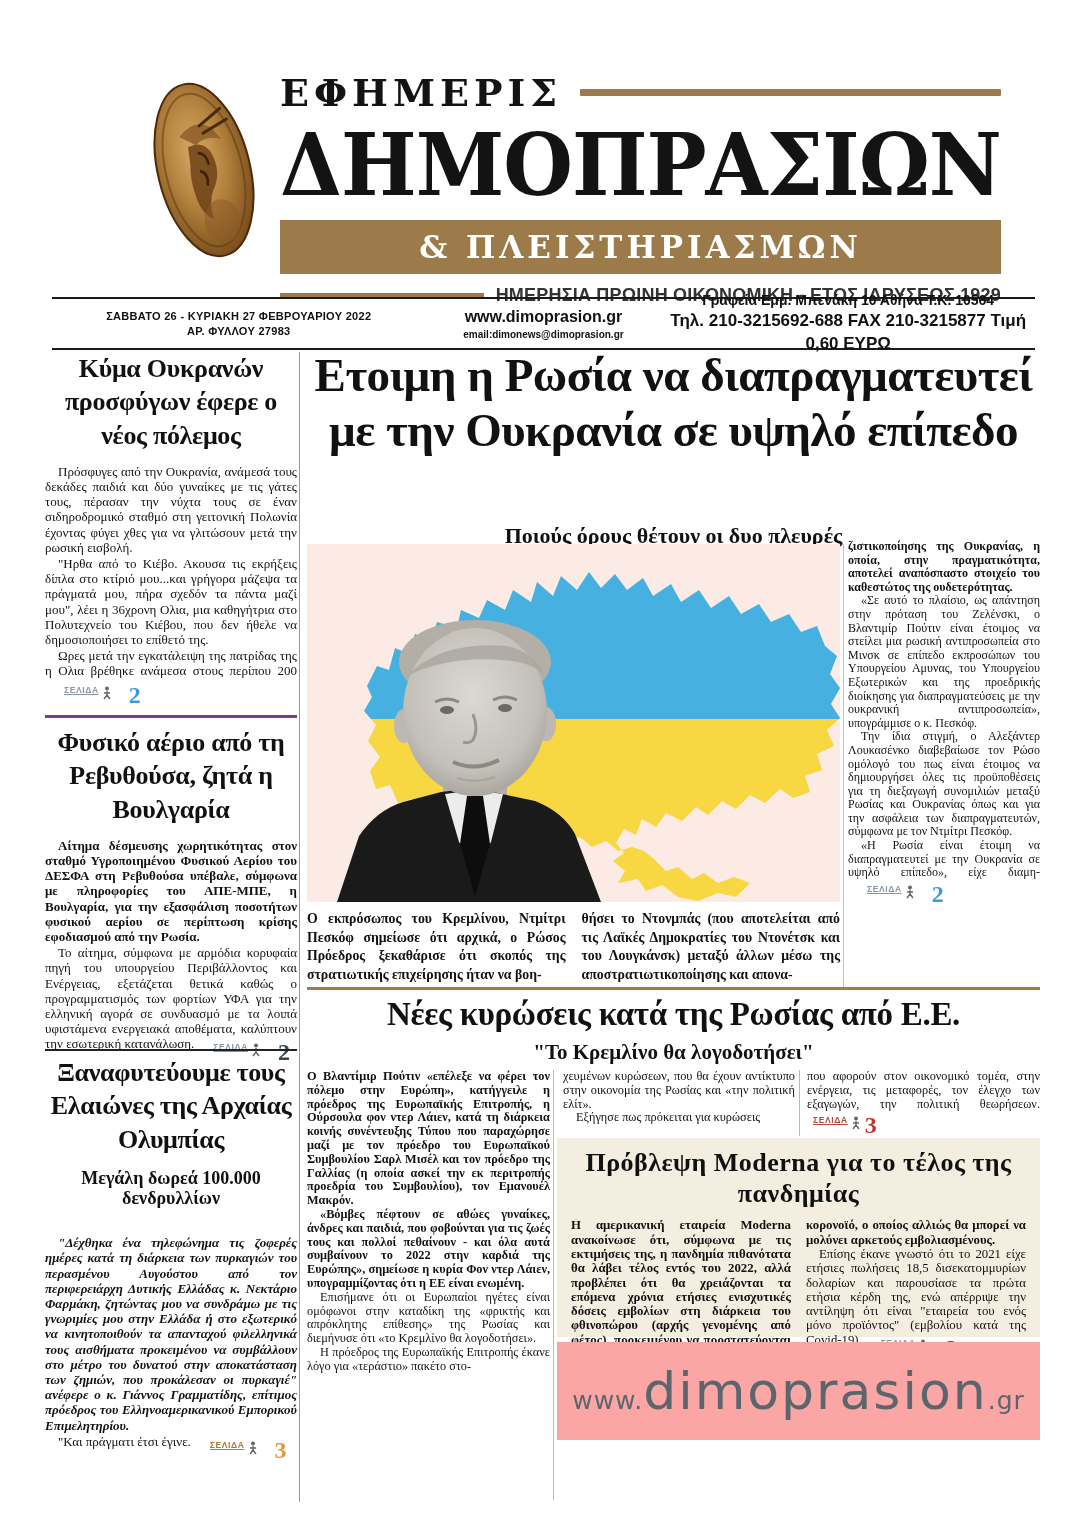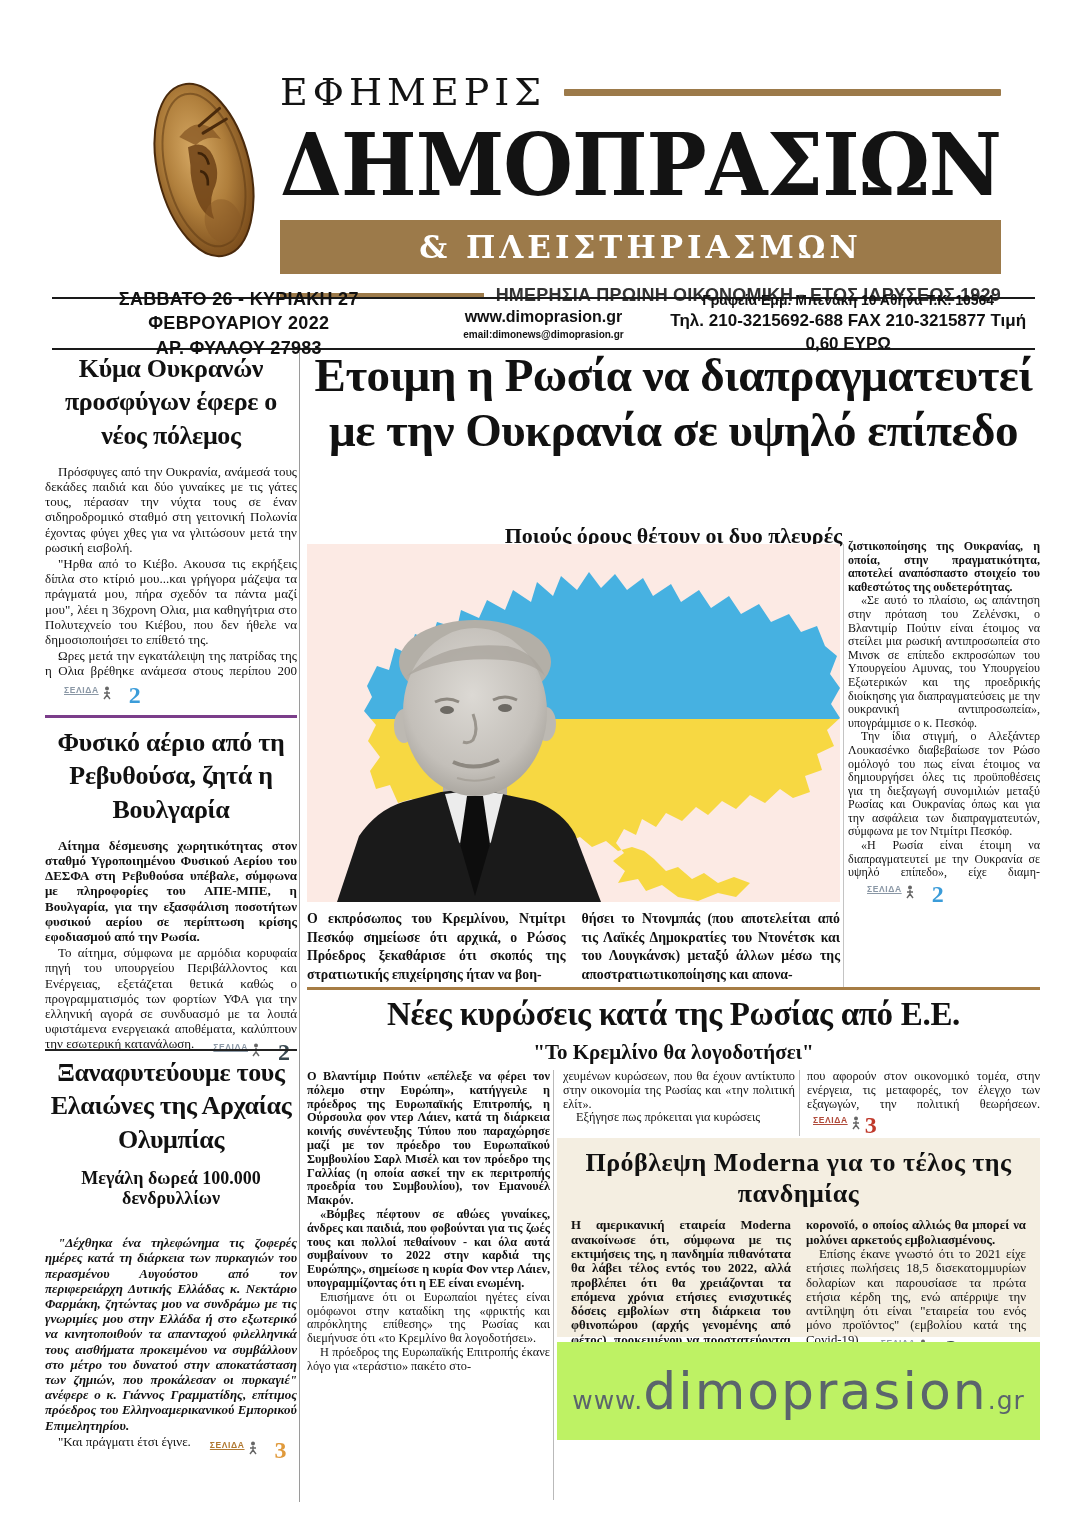--- a/index.html
+++ b/index.html
@@ -4,36 +4,36 @@
 <style>
   html,body{margin:0;padding:0;background:#e8e8e8;}
   .page{position:relative;width:1086px;height:1536px;background:#ffffff;margin:0 auto;
         font-family:"Liberation Serif",serif;color:#111;overflow:hidden;}
 
   
   .masthead{position:absolute;left:150px;top:68px;width:785px;height:225px;display:flex;}
   .coin{width:108px;height:192px;flex:0 0 108px;margin-top:6px;}
   .mast-right{flex:1;padding-left:22px;}
   .kicker-row{display:flex;align-items:center;gap:18px;height:48px;}
-  .kicker{font-family:"DejaVu Serif","Liberation Serif",serif;font-weight:400;font-size:38px;letter-spacing:5px;color:#131313;}
+  .kicker{font-family:"DejaVu Serif","Liberation Serif",serif;font-weight:700;font-size:38px;letter-spacing:5px;color:#131313;}
   .kicker-line{flex:1;height:7px;border-radius:1px;}
   .mast-title{font-family:"DejaVu Serif","Liberation Serif",serif;font-weight:700;font-size:80px;line-height:1.02;
               letter-spacing:-1px;color:#131313;white-space:nowrap;transform:scaleY(1.08);transform-origin:left top;margin-top:6px;}
   .mast-bar{margin-top:16px;height:54px;display:flex;align-items:center;justify-content:center;}
   .mast-bar span{font-family:"DejaVu Serif","Liberation Serif",serif;font-weight:700;font-size:31px;letter-spacing:4px;color:#fff;}
   .tag-row{margin-top:11px;display:flex;align-items:center;gap:12px;}
   .tag-line{flex:1;height:5px;}
   .tagline{font-family:"Liberation Sans",sans-serif;font-weight:700;font-size:18px;color:#333;letter-spacing:0.2px;white-space:nowrap;}
 
   
   .dateline{position:absolute;left:52px;top:297px;width:983px;height:49px;
             border-top:2px solid #1a1a1a;border-bottom:2px solid #1a1a1a;
             display:flex;align-items:center;}
   .dl-cell{text-align:center;line-height:1.35;}
-  .dl-left{width:38%;font-family:"Liberation Sans",sans-serif;font-weight:700;font-size:18px;letter-spacing:0.3px;}
+  .dl-left{width:38%;font-family:"Liberation Sans",sans-serif;font-weight:700;font-size:11px;letter-spacing:0.3px;}
   .dl-mid{width:24%;}
   .dl-right{width:38%;}
   .dl-site{font-family:"Liberation Sans",sans-serif;font-weight:700;font-size:16px;}
   .dl-mail{font-family:"Liberation Sans",sans-serif;font-weight:700;font-size:10px;}
   .dl-addr{font-family:"Liberation Sans",sans-serif;font-weight:700;font-size:14px;}
   .dl-tel{font-family:"Liberation Sans",sans-serif;font-weight:700;font-size:17px;}
 
   
   .vrule{position:absolute;background:#9a9a9a;width:1px;}
   .v-main{left:299px;top:352px;height:1150px;}
@@ -315,21 +315,21 @@
                 <svg class="pg-ic" width="11" height="14" viewBox="0 0 11 14">
                   <circle cx="5" cy="2.6" r="2" fill="#666"></circle>
                   <path d="M5 5 L5 9 M5 9 L2 13 M5 9 L8 13 M2 7 L8 7" stroke="#666" stroke-width="1.4" fill="none"></path>
                 </svg>
                 <span class="pg-num" style="color: rgb(55, 71, 79);">2</span>
               </span></p>
         </div>
       </div>
     </section>
 
-    <div class="banner" style="background-color: #bef264;">
+    <div class="banner" style="background-color: #fca5a5;">
       <div class="bn">
         <span class="bn-www" style="color: rgb(91, 101, 108);">www.</span>
         <span class="bn-name" style="color: rgb(91, 101, 108);">dimoprasion</span>
         <span class="bn-tld" style="color: rgb(91, 101, 108);">.gr</span>
       </div>
     </div>
 
   </main>
 </div>
 

